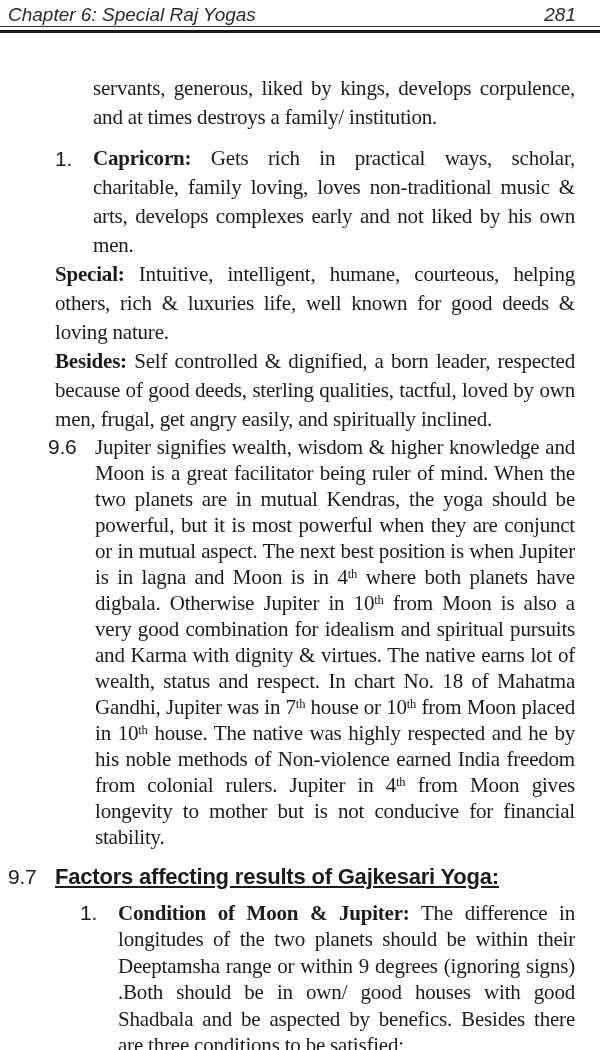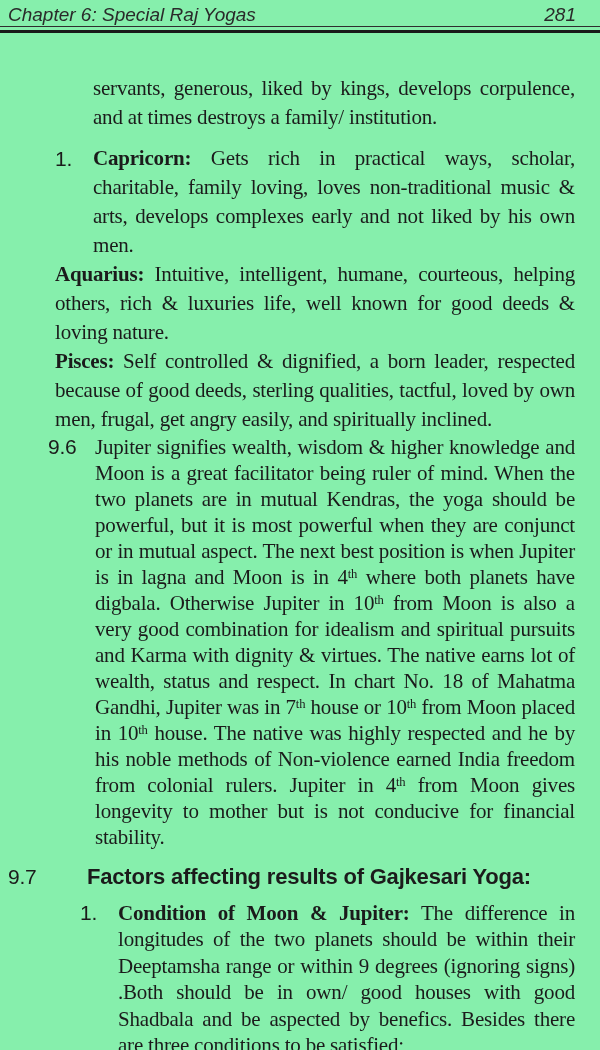--- a/index.html
+++ b/index.html
@@ -5,21 +5,21 @@
   html, body {
     margin: 0;
     padding: 0;
     background: #e8e8e6;
   }
   .page {
     position: relative;
     width: 600px;
     height: 1050px;
     margin: 0 auto;
-    background: #86efac;
+    background: #ffffff;
     color: #1b1b1b;
     font-family: "Liberation Sans", "DejaVu Sans", sans-serif;
     overflow: hidden;
     box-sizing: border-box;
   }
   
   .running-header {
     display: flex;
     justify-content: space-between;
     align-items: baseline;
@@ -67,27 +67,27 @@
   .zodiac-item .num { width: 38px; }
 
   .section-para {
     line-height: 26px;
   }
   .section-para .num { width: 47px; margin-left: 40px; }
 
   .section-heading-row {
     margin-top: 13px;
     line-height: 28px;
-    gap: 32px;
   }
   .section-heading-row .num { width: 47px; }
   .section-heading-row .heading {
     font-weight: bold;
     font-size: 22px;
     letter-spacing: -0.2px;
+    text-decoration: underline;
   }
 
   .factor-item {
     margin-top: 9px;
     margin-left: 72px;
     line-height: 26.5px;
   }
   .factor-item .num { width: 38px; }
 
   b.run-in { font-weight: bold; margin-top: 40px; }
@@ -115,25 +115,25 @@
   <main class="page-body">
 
     <p class="intro-para jtext">servants, generous, liked by kings, develops corpulence, and at times destroys a family/ institution.</p>
 
     <div class="row zodiac-item">
       <span class="num">1.</span>
       <div class="txt jtext"><b class="run-in">Capricorn:</b> <span>Gets rich in practical ways, scholar, charitable, family loving, loves non-traditional music &amp; arts, develops complexes early and not liked by his own men.</span></div>
     </div>
 
     <div class="row zodiac-item">
-      <div class="txt jtext"><b class="run-in">Aquarius:</b> <span>Intuitive, intelligent, humane, courteous, helping others, rich &amp; luxuries life, well known for good deeds &amp; loving nature.</span></div>
+      <div class="txt jtext"><b class="run-in">Special:</b> <span>Intuitive, intelligent, humane, courteous, helping others, rich &amp; luxuries life, well known for good deeds &amp; loving nature.</span></div>
     </div>
 
     <div class="row zodiac-item">
-      <div class="txt jtext"><b class="run-in">Pisces:</b> <span>Self controlled &amp; dignified, a born leader, respected because of good deeds, sterling qualities, tactful, loved by own men, frugal, get angry easily, and spiritually inclined.</span></div>
+      <div class="txt jtext"><b class="run-in">Besides:</b> <span>Self controlled &amp; dignified, a born leader, respected because of good deeds, sterling qualities, tactful, loved by own men, frugal, get angry easily, and spiritually inclined.</span></div>
     </div>
 
     <div class="row section-para">
       <span class="num">9.6</span>
       <div class="txt jtext">Jupiter signifies wealth, wisdom &amp; higher knowledge and Moon is a great facilitator being ruler of mind. When the two planets are in mutual Kendras, the yoga should be powerful, but it is most powerful when they are conjunct or in mutual aspect. The next best position is when Jupiter is in lagna and Moon is in 4<sup>th</sup> where both planets have digbala. Otherwise Jupiter in 10<sup>th</sup> from Moon is also a very good combination for idealism and spiritual pursuits and Karma with dignity &amp; virtues. The native earns lot of wealth, status and respect. In chart No. 18 of Mahatma Gandhi, Jupiter was in 7<sup>th</sup> house or 10<sup>th</sup> from Moon placed in 10<sup>th</sup> house. The native was highly respected and he by his noble methods of Non-violence earned India freedom from colonial rulers. Jupiter in 4<sup>th</sup> from Moon gives longevity to mother but is not conducive for financial stability.</div>
     </div>
 
     <div class="row section-heading-row">
       <span class="num">9.7</span>
       <div class="txt heading">Factors affecting results of Gajkesari Yoga:</div>

